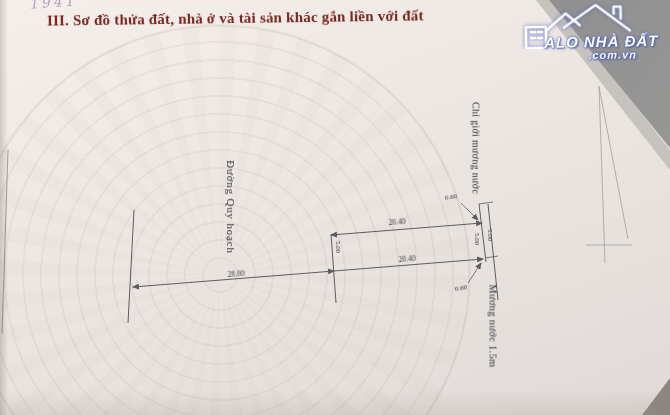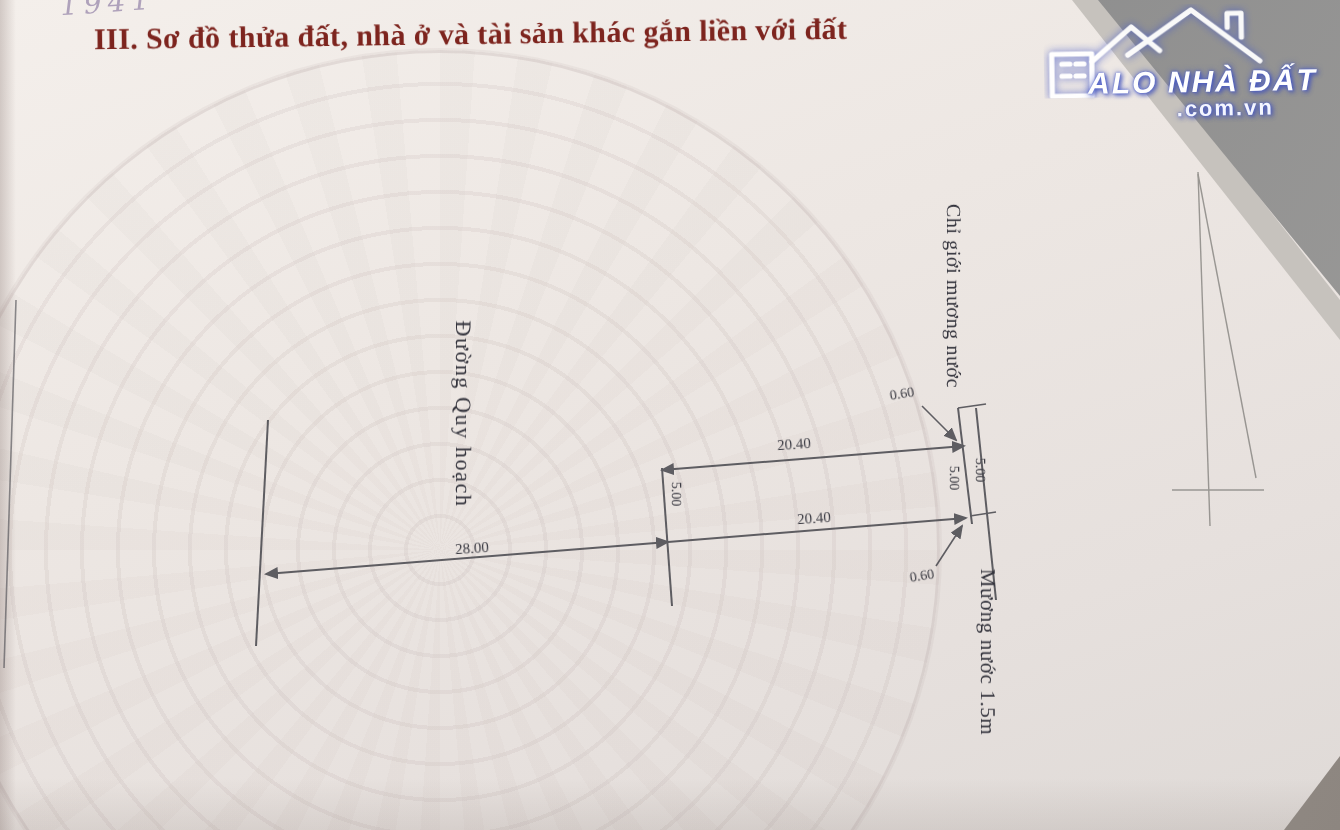--- a/index.html
+++ b/index.html
@@ -57,21 +57,21 @@
   .dim-060b{left:461px;top:288px;transform:translate(-50%,-50%) rotate(-9deg);font-size:7px;}
   
   .logo{position:absolute;right:0;top:0;width:148px;height:72px;transform:rotate(-1deg);}
   .logo svg{position:absolute;left:0;top:2px;opacity:0.95;}
   .logo .brand{position:absolute;left:22px;top:33px;
     font-family:"Liberation Sans",sans-serif;font-weight:bold;font-style:italic;
     font-size:15px;letter-spacing:1px;color:#ffffff;
     text-shadow:0 0 1px #4b5ec9,0 0 3px rgba(75,94,201,0.95),1px 1px 2px rgba(60,75,180,0.8);
     white-space:nowrap;}
   .logo .domain{position:absolute;left:66px;top:49px;
-    font-family:"Liberation Sans",sans-serif;font-weight:bold;
+    font-family:"Liberation Sans",sans-serif;font-weight:bold;font-style:italic;
     font-size:11px;letter-spacing:1px;color:#f4f6ff;
     text-shadow:0 0 1px #4b5ec9,0 0 3px rgba(75,94,201,0.95),1px 1px 2px rgba(60,75,180,0.8);}
 </style>
 </head>
 <body>
 
 <div class="page">
 
   <div class="watermark"></div>
   <div class="edge-left"></div>

